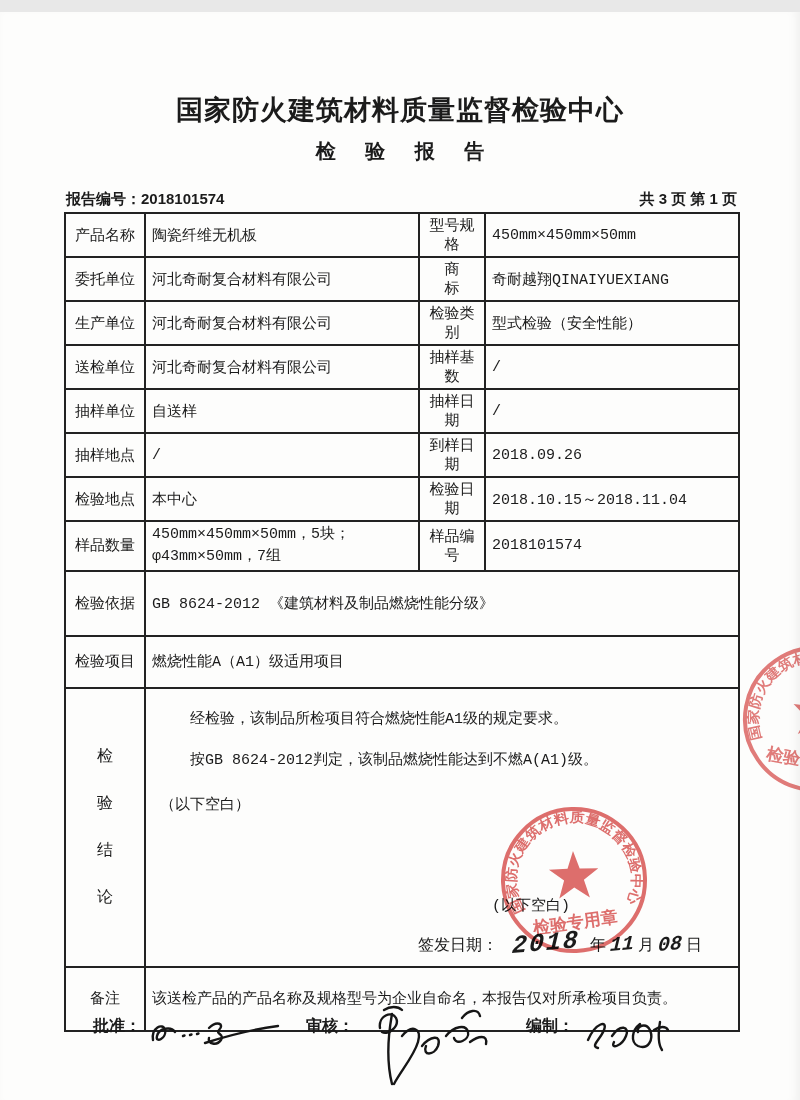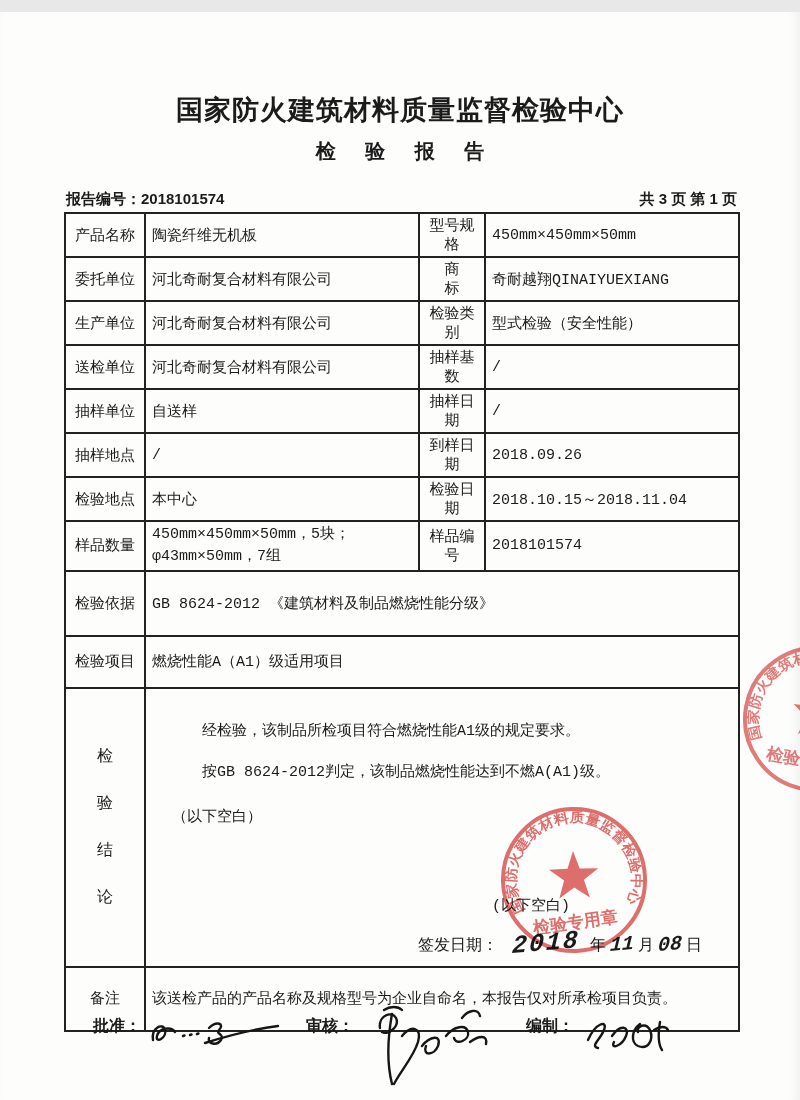--- a/index.html
+++ b/index.html
@@ -31,21 +31,21 @@
     font-size:15px;padding:2px 6px;overflow:hidden;
   }
   td.lbl{text-align:center;padding:2px 2px;letter-spacing:0px;}
   td.val{text-align:left;}
   .r-a{height:40px}.r-b{height:40px}.r-c{height:40px}.r-d{height:36px}
   .r-e{height:36px}.r-f{height:38px}.r-g{height:33px}.r-h{height:45px}
   .r-i{height:65px}.r-j{height:52px}.r-k{height:279px}.r-l{height:64px}
   .small{font-size:13.5px;line-height:1.45;}
   .conc-lbl{vertical-align:middle;}
   .conc-lbl .vstack{display:flex;flex-direction:column;align-items:center;gap:26px;font-size:16px;}
-  .conc-cell{position:relative;padding:16px !important;vertical-align:top !important;}
+  .conc-cell{position:relative;padding:4px !important;vertical-align:top !important;}
   .conc-cell p{margin:0;padding:0 10px;font-size:15px;}
   .p1{margin-top:16px !important;text-indent:2em;}
   .p2{margin-top:22px !important;text-indent:2em;}
   .p3{margin-top:26px !important;}
   .seal-note{position:absolute;left:346px;top:207px;font-size:15px;z-index:1;}
   .issue-line{position:absolute;left:272px;top:240px;font-size:16px;z-index:1;white-space:nowrap;}
   .hand{display:inline-block;font-style:italic;transform:rotate(-5deg) skewX(-8deg);font-weight:600;}
   .hand-year{font-size:25px;letter-spacing:2px;margin:0 10px 0 14px;}
   .hand-num{font-size:20px;margin:0 4px;}
   .stamp{position:absolute;z-index:5;mix-blend-mode:multiply;pointer-events:none;}

